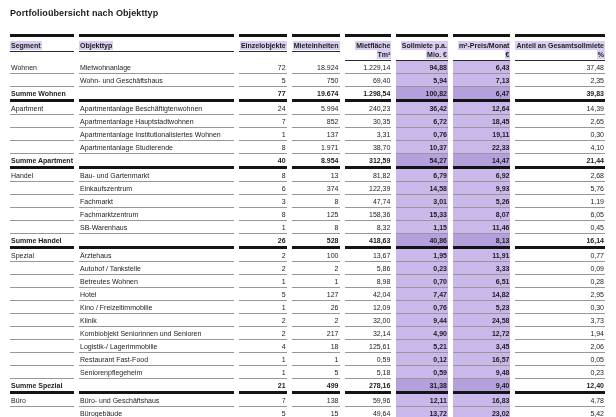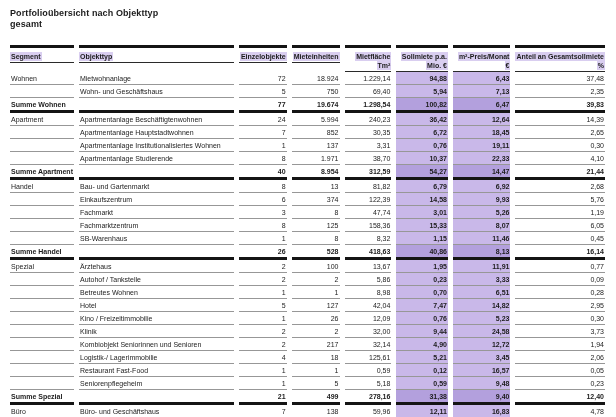--- a/index.html
+++ b/index.html
@@ -45,21 +45,20 @@
   tr.row-data td { border-bottom: 1px solid var(--rule-gray); }
   tr.row-sum td, tr.row-total td { border-bottom: 3px solid var(--rule-dark); font-weight: bold; }
   tr.row-sum td.purple, tr.row-total td.purple { background: var(--cell-purple-dark); }
 </style>
 </head>
 <body style="--header-highlight: #d9cef0; --cell-purple: #c9b8e9; --cell-purple-dark: #b3a0dd; --rule-dark: #141414; --rule-gray: #979797;">
 
 <div class="page">
   <div class="title">
     <div>Portfolioübersicht nach Objekttyp</div>
-    <div>gesamt</div>
   </div>
 
   <table>
     <colgroup>
       <col class="c0">
         <col class="c1">
         <col class="c2">
         <col class="c3">
       <col class="c4">
         <col class="c5">

